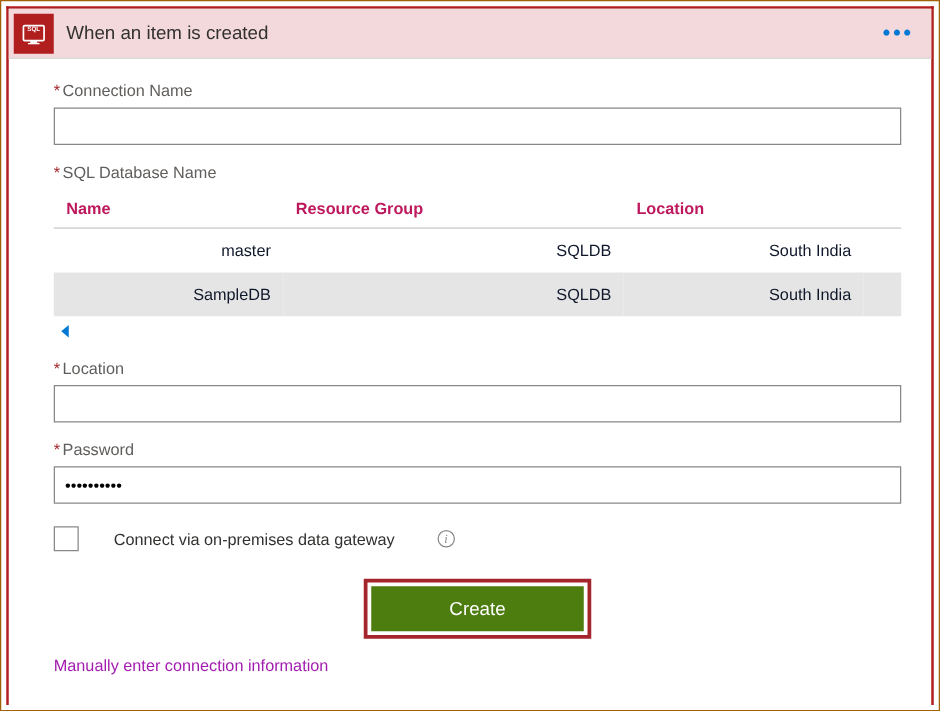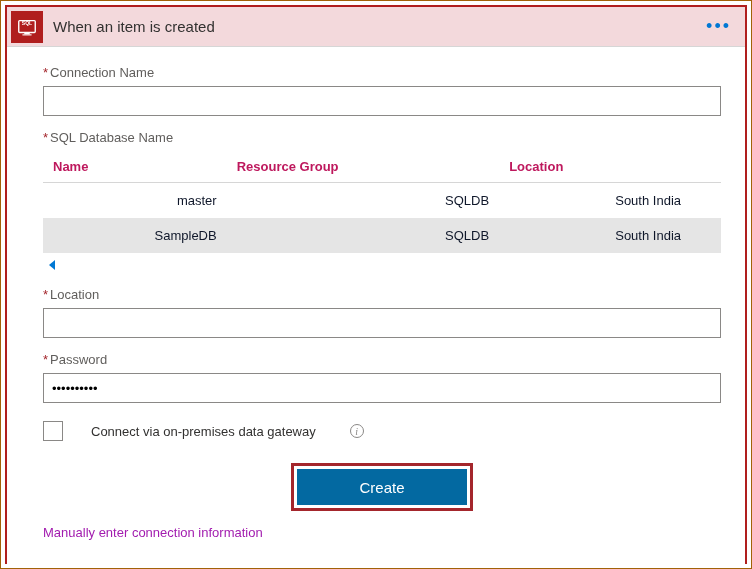--- a/index.html
+++ b/index.html
@@ -145,21 +145,21 @@
   .create-wrap {
     display: flex;
     justify-content: center;
     margin-top: 22px;
   }
   .highlight-box {
     border: 3px solid #a4262c;
     padding: 3px;
   }
   .create-btn {
-    background: #0369a1;
+    background: #4d7c0f;
     color: #ffffff;
     border: none;
     width: 170px;
     height: 36px;
     font-size: 15px;
     cursor: pointer;
     font-family: inherit;
   }
   .manual-link {
     color: #a21caf;

